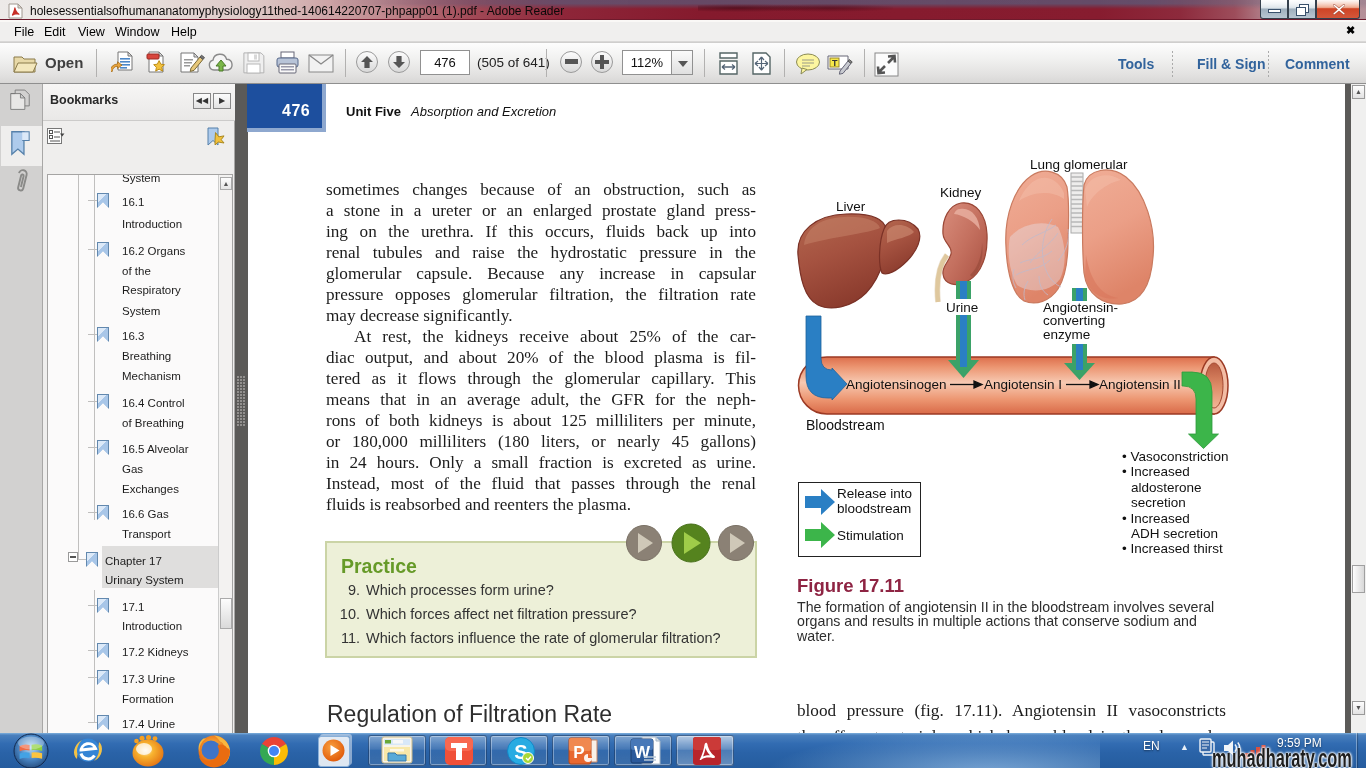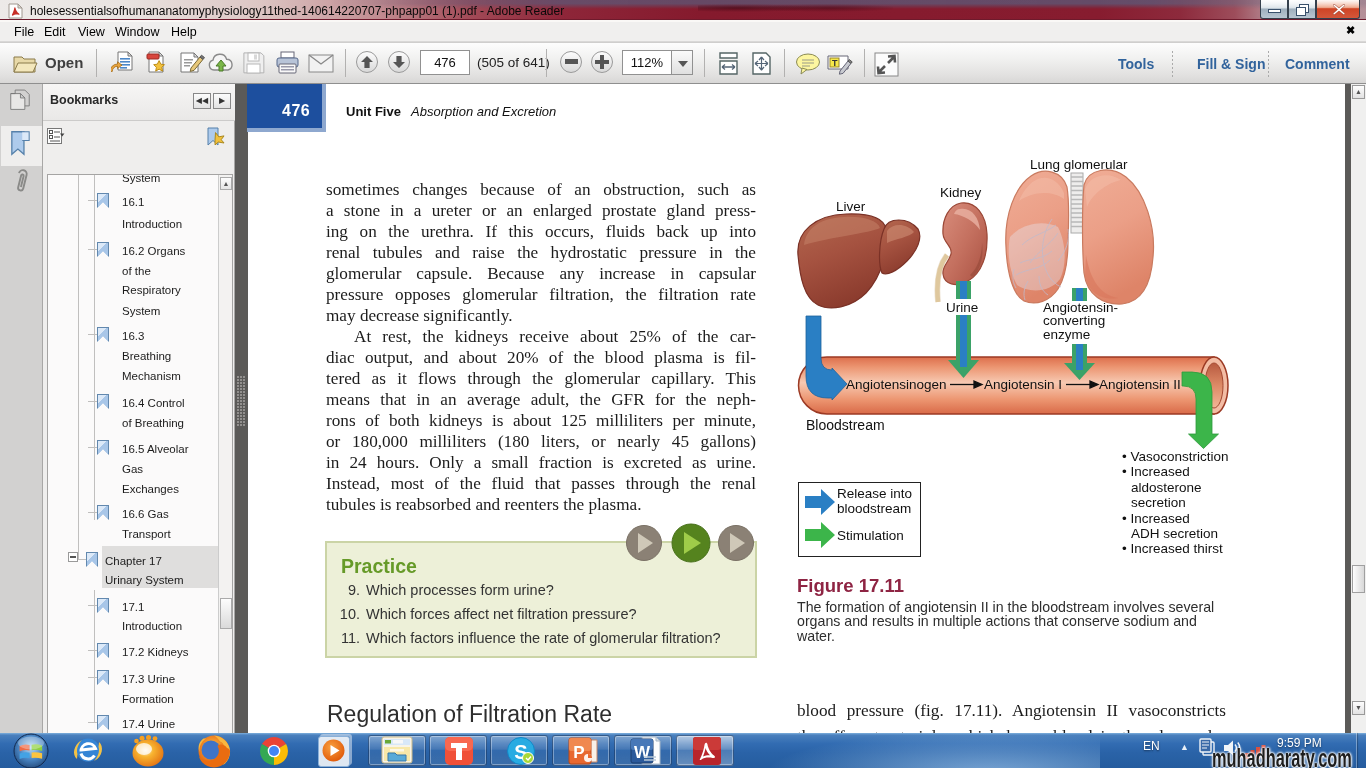--- a/index.html
+++ b/index.html
@@ -351,21 +351,21 @@
   <div class="bodyline" style="left:326px;top:285px;">pressure opposes glomerular filtration, the filtration rate</div>
   <div class="bodyline last" style="left:326px;top:306px;">may decrease significantly.</div>
   <div class="bodyline" style="left:354px;top:327px;width:402px;">At rest, the kidneys receive about 25% of the car-</div>
   <div class="bodyline" style="left:326px;top:348px;">diac output, and about 20% of the blood plasma is fil-</div>
   <div class="bodyline" style="left:326px;top:369px;">tered as it flows through the glomerular capillary. This</div>
   <div class="bodyline" style="left:326px;top:390px;">means that in an average adult, the GFR for the neph-</div>
   <div class="bodyline" style="left:326px;top:411px;">rons of both kidneys is about 125 milliliters per minute,</div>
   <div class="bodyline" style="left:326px;top:432px;">or 180,000 milliliters (180 liters, or nearly 45 gallons)</div>
   <div class="bodyline" style="left:326px;top:453px;">in 24 hours. Only a small fraction is excreted as urine.</div>
   <div class="bodyline" style="left:326px;top:474px;">Instead, most of the fluid that passes through the renal</div>
-  <div class="bodyline last" style="left:326px;top:495px;">tubules is reabsorbed and reenters the plasma.</div>
+  <div class="bodyline last" style="left:326px;top:495px;">fluids is reabsorbed and reenters the plasma.</div>
 
   <div class="abs" style="left:325px;top:541px;width:432px;height:117px;background:#edf0d8;border:2px solid #cbd4a6;box-sizing:border-box;"></div>
   <svg class="abs" style="left:625px;top:523px;" width="133" height="41" viewBox="0 0 133 41">
     <circle cx="19" cy="20" r="17.5" fill="#8b8175" stroke="#7a7165"></circle>
     <path d="M13 10 l15 10 -15 10 z" fill="#cfc8b8"></path>
     <circle cx="66" cy="20" r="19" fill="#55831e" stroke="#47701a"></circle>
     <path d="M59 9 l17 11 -17 11 z" fill="#9fcc49"></path>
     <circle cx="111" cy="20" r="17.5" fill="#8b8175" stroke="#7a7165"></circle>
     <path d="M105 10 l15 10 -15 10 z" fill="#cfc8b8"></path>
   </svg>

